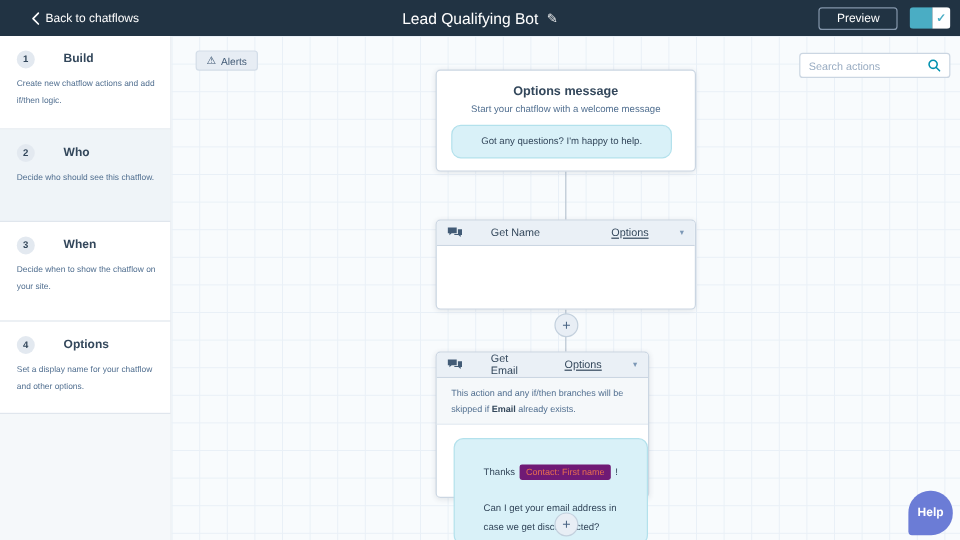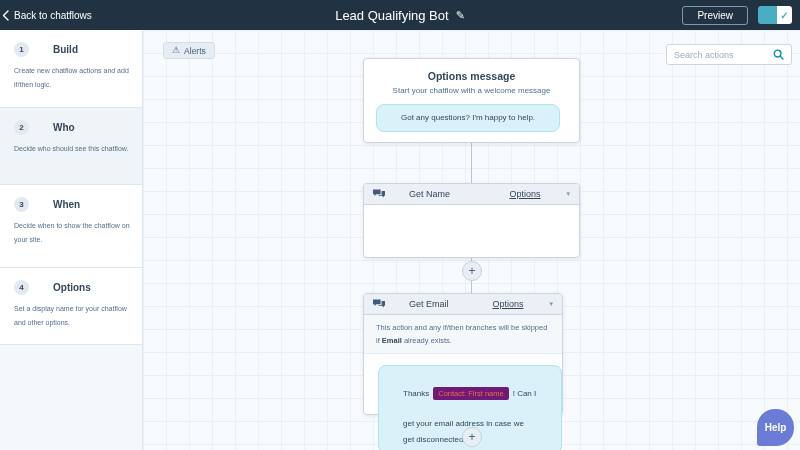--- a/index.html
+++ b/index.html
@@ -1,21 +1,21 @@
 <!DOCTYPE html>
 <html><head>
 <meta charset="utf-8">
 <style>
   * { margin:0; padding:0; box-sizing:border-box; }
   html,body { width:800px; height:450px; overflow:hidden; }
   body { font-family:"Liberation Sans", sans-serif; background:#f8fafd; color:#33475b; }
 
   
   .topbar { position:relative; height:30px; background:#213343; display:flex; align-items:center; color:#fff; }
-  .back { position:absolute; left:2px; display:flex; align-items:center; gap:5px; font-size:10px; color:#fff; cursor:pointer; }
+  .back { position:absolute; left:26px; display:flex; align-items:center; gap:5px; font-size:10px; color:#fff; cursor:pointer; }
   .titlewrap { margin:0 auto; display:flex; align-items:center; gap:7px; font-size:13px; }
   .pencil { font-size:11px; cursor:pointer; opacity:.95; }
   .topright { position:absolute; right:8px; display:flex; align-items:center; gap:10px; }
   .preview { background:transparent; border:1px solid #8496ab; color:#fff; font-size:10px; padding:3px 14px; border-radius:3px; font-family:inherit; cursor:pointer; }
   .toggle { width:34px; height:18px; border-radius:3px; overflow:hidden; display:flex; cursor:pointer; }
   .toggle-left { width:19px; background:#4aadc4; }
   .toggle-knob { width:15px; background:#fff; color:#4aadc4; font-size:10px; font-weight:bold; display:flex; align-items:center; justify-content:center; }
 
   
   .main { display:flex; height:420px; }
@@ -62,21 +62,21 @@
   .welcome-bubble-row { text-align:left; margin:9px 0 0 12px; }
 
   .action-card .card-header { height:21px; background:#eaf0f6; border-bottom:1px solid #cbd6e2; border-radius:3px 3px 0 0; display:flex; align-items:center; padding:0 9px; gap:24px; }
   .card-header-title { font-size:9px; color:#33475b; flex:1; }
   .options-link { font-size:9px; color:#33475b; text-decoration:underline; cursor:pointer; }
   .caret { font-size:7px; color:#7c98b6; margin-left:2px; }
 
   .getname { left:220px; top:153px; width:217px; height:75px; }
   .getname .bubble { margin:13px 0 0 14px; }
 
-  .getemail { left:220px; top:263px; width:200px; height:122px; }
+  .getemail { left:220px; top:263px; width:178px; height:122px; }
   .skip-note { background:#f5f8fa; border-bottom:1px solid #e4ebf2; padding:6px 12px; font-size:7.5px; line-height:13px; color:#516f90; }
   .skip-note b { color:#33475b; }
   .getemail .bubble { margin:11px 0 0 14px; max-width:192px; }
   .token { display:inline-block; background:#701a75; color:#e66e50; font-size:7.5px; padding:0 5px; margin:16px 4px; border-radius:2px; line-height:13px; }
 
   .help-btn { position:absolute; right:6px; bottom:4px; width:37px; height:37px; background:#6b7cd6; color:#fff; font-size:10px; font-weight:bold; border-radius:18px 18px 18px 3px; display:flex; align-items:center; justify-content:center; cursor:pointer; z-index:4; }
 
   .chat-icon { flex-shrink:0; }
 </style>
 </head>

